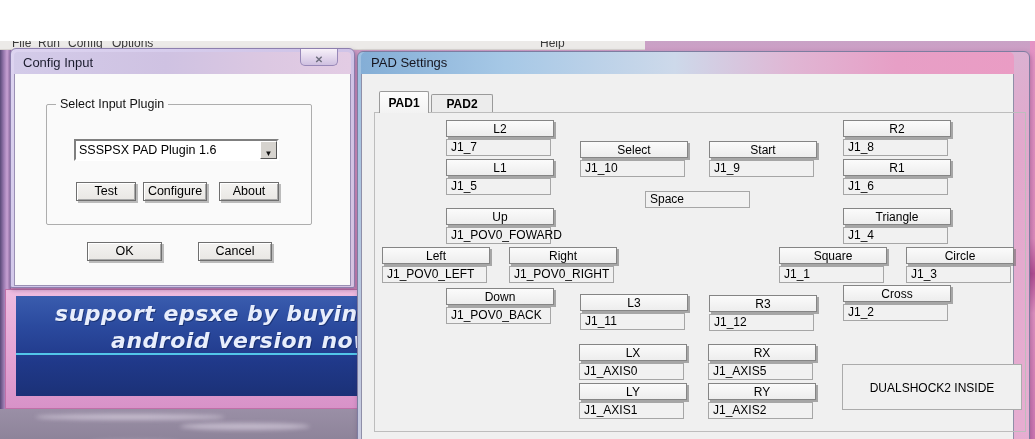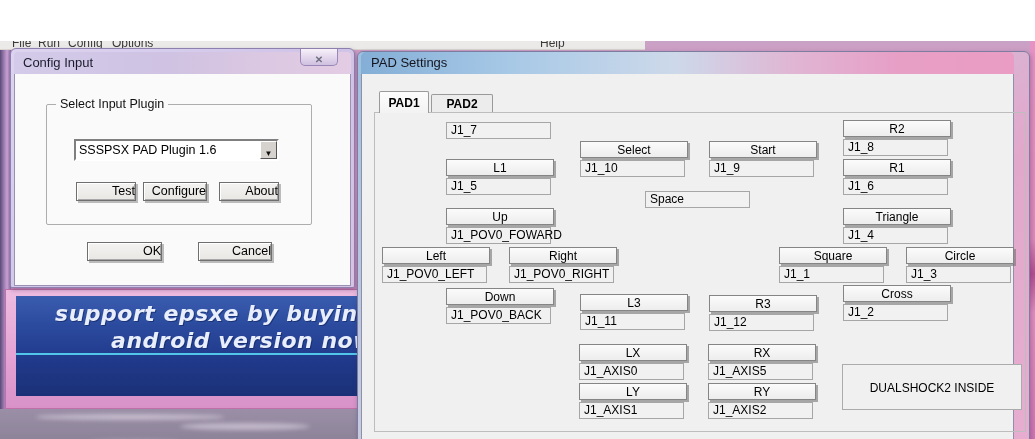--- a/index.html
+++ b/index.html
@@ -70,21 +70,21 @@
 
   .combo { position:absolute; left:59px; top:65px; width:205px; height:22px; background:#fff;
     border:2px solid; border-color:#7f7f7f #fff #fff #7f7f7f; cursor:pointer; }
   .combo-text { position:absolute; left:3px; top:1px; font-size:12.5px; color:#000; line-height:16px;text-align:center; }
   .combo-arrow { position:absolute; right:0; top:0; width:17px; height:18px; background:#d6d3ce;
     border:1px solid; border-color:#fff #555 #555 #fff; text-align:center; }
   .combo-arrow span { font-size:8px; color:#111; line-height:16px; }
 
   .cbtn { position:absolute; height:19px; background:linear-gradient(180deg,#f4f3f1 0%,#e9e7e4 100%);
     border:1px solid #6f6f6f; box-shadow:inset 1px 1px 0 #fff, inset -1px -1px 0 #a8a8a8, 2px 2px 0 rgba(110,110,110,.45);
-    font-size:12.5px; color:#000; text-align:right; line-height:17px; cursor:pointer; }
+    font-size:12.5px; color:#000; text-align:center; line-height:17px; cursor:pointer; }
 
   
   .pad-frame { position:absolute; left:357px; top:10px; width:673px; height:423px; z-index:30;
     background:linear-gradient(135deg,#9ec0e0 0%,#c8cbe0 35%,#e2a8cc 70%,#e7aed2 100%);
     border:1px solid #7d7da0; border-radius:6px 6px 2px 2px; padding:0 15px 3px 3px;
     box-shadow:1px 2px 5px rgba(70,40,90,.35); }
   .pad-titlebar { height:22px; border-radius:5px 5px 0 0;
     background:linear-gradient(90deg,var(--pad-titlebar-blue,#84aed6) 0%,#a6c8e6 22%,#cdd9ea 48%,#e0b6d4 66%,var(--pad-titlebar-pink,#e79fc6) 82%,#ea9cc4 100%); }
   .pad-title { font-size:13px; color:#15151f; line-height:22px; padding-left:10px; display:block; }
   .pad-client { position:relative; height:398px; background:var(--dialog-bg,#f0f0f0); border:1px solid #8f8fa8; border-top:none; }
@@ -180,20 +180,21 @@
     <div class="pad-titlebar">
       <span class="pad-title">PAD Settings</span>
     </div>
     <div class="pad-client">
 
       <div class="tab tab-active">PAD1</div>
       <div class="tab tab-idle">PAD2</div>
       <div class="tabpage"></div>
 
       <div class="map" style="left:84px;top:46px">
+        <div class="mbtn">L2</div>
         <div class="mval">J1_7</div>
       </div>
       <div class="map" style="left:84px;top:85px">
         <div class="mbtn">L1</div>
         <div class="mval">J1_5</div>
       </div>
       <div class="map" style="left:84px;top:134px">
         <div class="mbtn">Up</div>
         <div class="mval">J1_POV0_FOWARD</div>
       </div>

